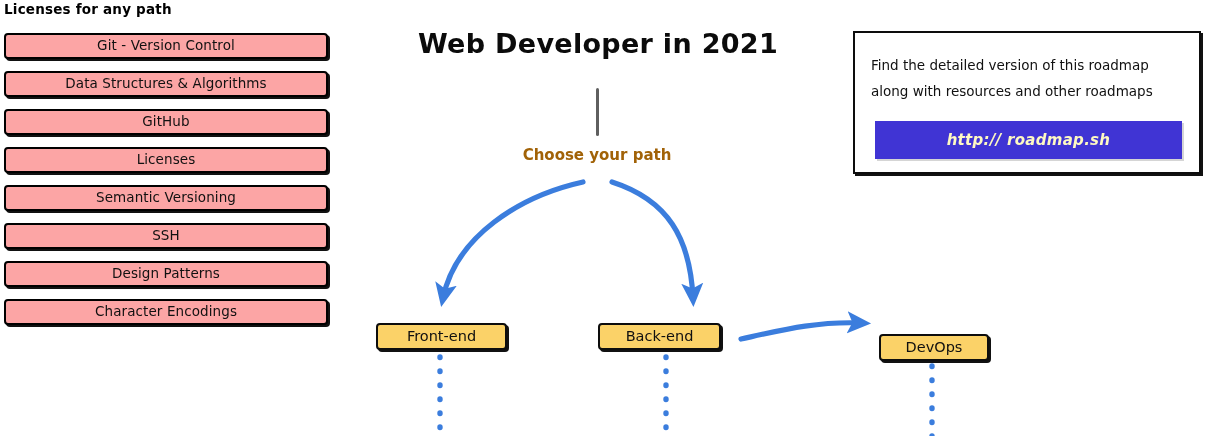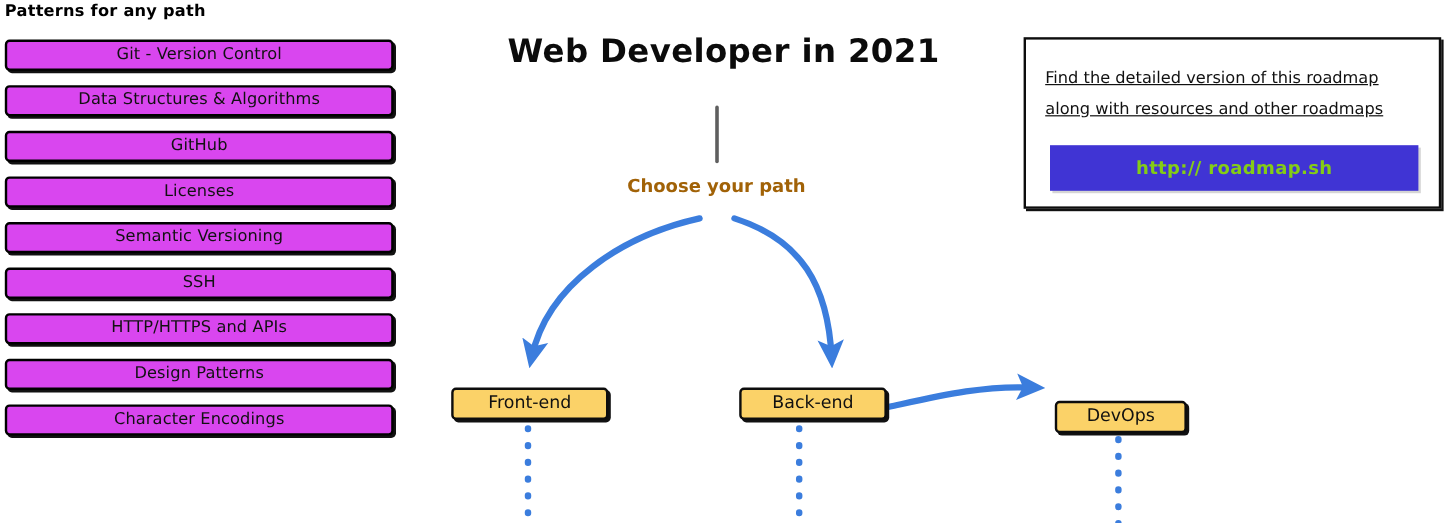--- a/index.html
+++ b/index.html
@@ -39,21 +39,21 @@
     left: 0px;
     top: 33px;
     width: 300px;
   }
   .req-item {
     position: relative;
     width: 324px;
     height: 26px;
     margin-left: 4px;
     margin-bottom: 12px;
-    background: #d946ef;
+    background: #fca5a5;
     border: 2.5px solid #000000;
     border-radius: 4px;
     box-sizing: border-box;
     box-shadow: 2px 2px 0 #111111;
     display: flex;
     align-items: center;
     justify-content: center;
   }
   .req-item-label {
     font-size: 13.5px;
@@ -62,21 +62,21 @@
     line-height: 1;
     letter-spacing: 0.1px;
   }
 
   
   #page-title {
     position: absolute;
     left: 418px;
     top: 28px;
     width: 370px;
-    text-align: center;
+    text-align: left;
     font-size: 27px;
     font-weight: bold;
     color: #0b0b0b;
     letter-spacing: 0.3px;
     white-space: nowrap;
   }
   #title-stem {
     position: absolute;
     left: 596px;
     top: 88px;
@@ -120,21 +120,21 @@
     justify-content: center;
     text-align: right;
   }
   .path-box-label {
     font-size: 14.5px;
     color: #101010;
     white-space: nowrap;
     line-height: 1;
   }
   #path-box-frontend { left: 376px; top: 323px; width: 131px; height: 27px; }
-  #path-box-backend  { left: 616px; top: 323px; width: 123px; height: 27px; }
+  #path-box-backend  { left: 598px; top: 323px; width: 123px; height: 27px; }
   #path-box-devops   { left: 879px; top: 334px; width: 110px; height: 27px; }
 
   
   #roadmap-card {
     position: absolute;
     left: 853px;
     top: 31px;
     width: 348px;
     height: 143px;
     background: #ffffff;
@@ -143,70 +143,67 @@
     box-shadow: 2px 2px 0 #111111;
   }
   #roadmap-card-text {
     position: absolute;
     left: 16px;
     top: 19px;
     width: 316px;
     font-size: 13.5px;
     line-height: 26px;
     color: #111111;
-    text-decoration: underline;
   }
   #roadmap-card-line1, #roadmap-card-line2 { display: block; white-space: nowrap; }
   #roadmap-link-button {
     position: absolute;
     left: 20px;
     top: 88px;
     width: 307px;
     height: 38px;
     background: #4034d4;
     display: flex;
     align-items: center;
     justify-content: center;
     box-shadow: 2px 2px 0 rgba(20,20,20,0.18);
   }
   #roadmap-link-label {
     font-size: 15px;
     font-weight: bold;
-    color: #84cc16;
+    color: #fef9c3;
     letter-spacing: 0.3px;
     white-space: nowrap;
+    font-style: italic;
   }
 </style>
 </head>
 <body>
 
 <div id="required-section">
-  <div id="required-heading">Patterns for any path</div>
+  <div id="required-heading">Licenses for any path</div>
 
   <div id="required-list">
     <div class="req-item">
       <span class="req-item-label">Git - Version Control</span>
     </div>
     <div class="req-item">
       <span class="req-item-label">Data Structures &amp; Algorithms</span>
     </div>
     <div class="req-item">
       <span class="req-item-label">GitHub</span>
     </div>
     <div class="req-item">
       <span class="req-item-label">Licenses</span>
     </div>
     <div class="req-item">
       <span class="req-item-label">Semantic Versioning</span>
     </div>
     <div class="req-item">
       <span class="req-item-label">SSH</span>
-    </div>
-    <div class="req-item">
-      <span class="req-item-label">HTTP/HTTPS and APIs</span>
     </div>
     <div class="req-item">
       <span class="req-item-label">Design Patterns</span>
     </div>
     <div class="req-item">
       <span class="req-item-label">Character Encodings</span>
     </div>
   </div>
 </div>
 

